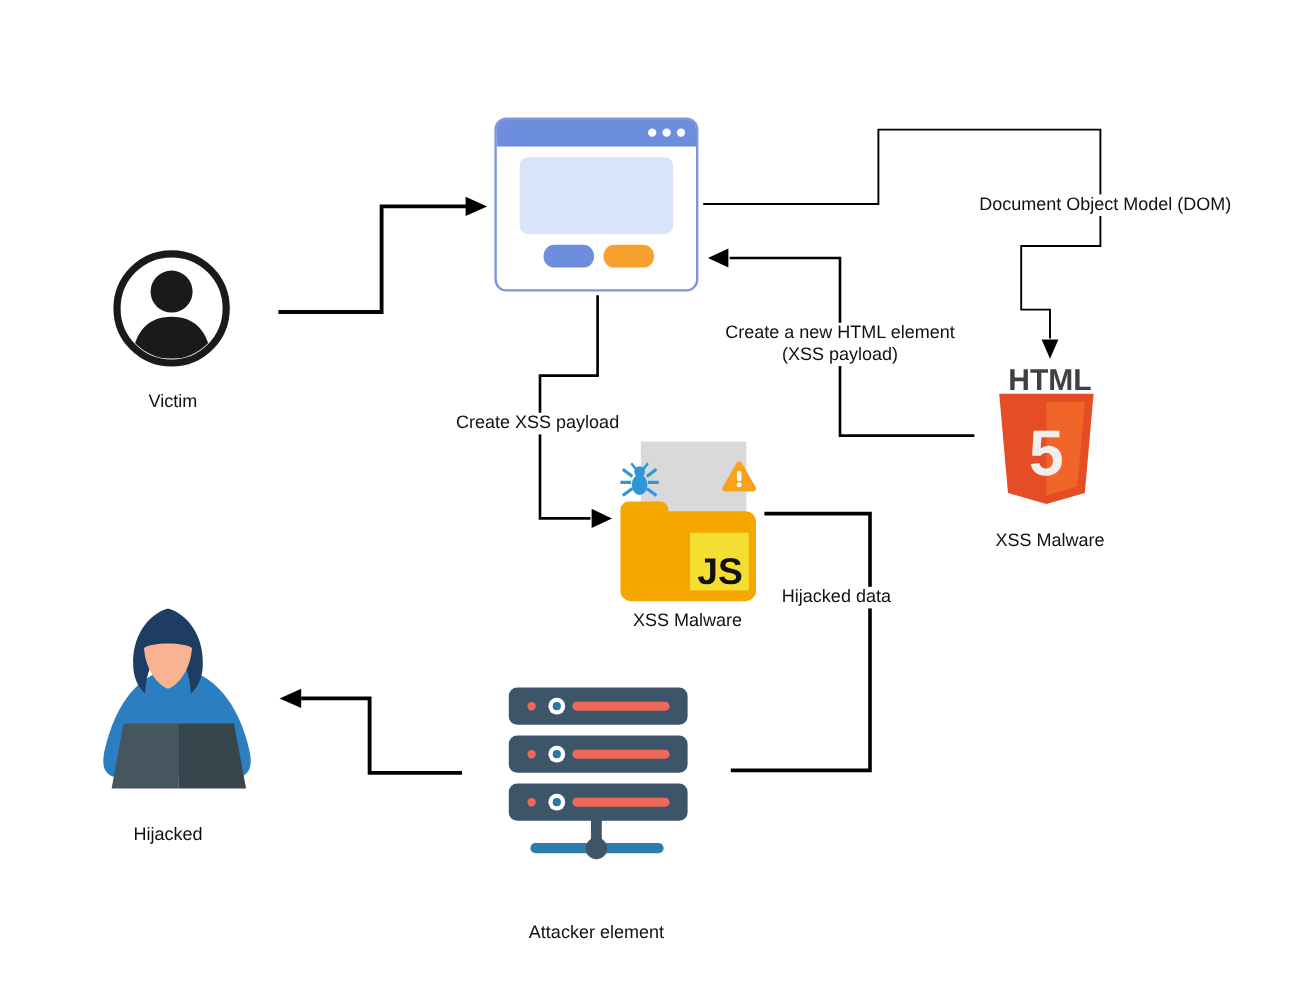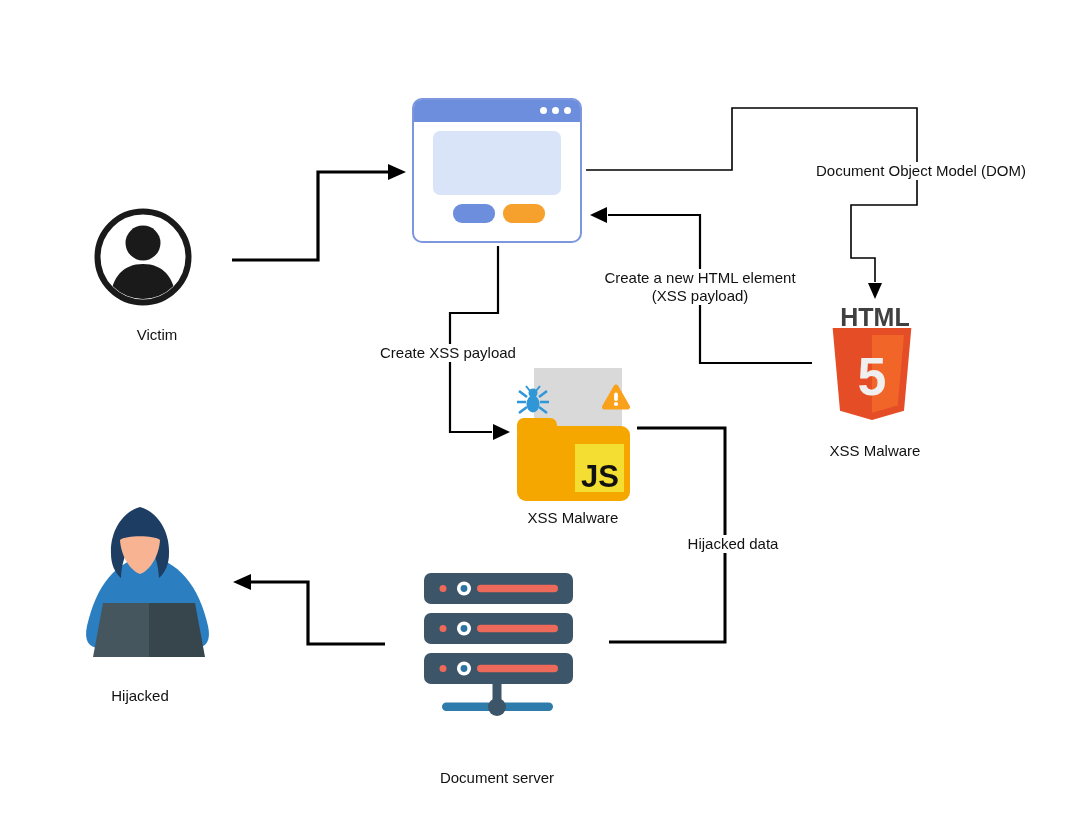--- a/index.html
+++ b/index.html
@@ -55,21 +55,21 @@
         <clipPath id="vclip">
           <circle cx="50" cy="50" r="42"></circle>
         </clipPath>
       </defs>
     <circle cx="50" cy="50" r="45.5" fill="#ffffff" stroke="#1a1a1a" stroke-width="6"></circle>
     <g clip-path="url(#vclip)" fill="#1a1a1a">
       <circle cx="50" cy="36" r="17.5"></circle>
       <path d="M50 57 C30 57 19 70 17 92 L83 92 C81 70 70 57 50 57 Z"></path>
     </g>
   </svg>
-  <div class="lbl" style="left:157px;top:326px;">Victim</div>
+  <div class="lbl" style="left:144px;top:326px;">Victim</div>
 
   <div class="browser">
     <div class="browser-titlebar"></div>
     <div class="browser-dots">
         <i></i>
         <i></i>
         <i></i>
       </div>
     <div class="browser-content"></div>
     <div class="browser-btn btn-blue"></div>
@@ -139,23 +139,23 @@
       <circle cx="44" cy="98.5" r="7" fill="#ffffff"></circle>
       <circle cx="44" cy="98.5" r="3.4" fill="#2d74a2"></circle>
       <rect x="57" y="94.8" width="81" height="7.4" rx="3.7" fill="#ed6a5a"></rect>
     </g>
     <g>
       <rect x="72.5" y="112" width="9" height="25" fill="#3d5568"></rect>
       <rect x="22" y="132.5" width="111" height="8.5" rx="4.2" fill="#2e7cab"></rect>
       <circle cx="77" cy="137" r="9" fill="#3d5568"></circle>
     </g>
   </svg>
-  <div class="lbl" style="left:497px;top:769px;">Document server</div>
+  <div class="lbl" style="left:497px;top:769px;">Attacker element</div>
 
   <div class="lbl edge-lbl" style="left:700px;top:269px;">
     <div>Create a new HTML element</div>
     <div>(XSS payload)</div>
   </div>
   <div class="lbl edge-lbl" style="left:921px;top:162px;">Document Object Model (DOM)</div>
   <div class="lbl edge-lbl" style="left:448px;top:344px;">Create XSS payload</div>
-  <div class="lbl edge-lbl" style="left:733px;top:489px;margin-top:46px;">Hijacked data</div>
+  <div class="lbl edge-lbl" style="left:697px;top:489px;">Hijacked data</div>
 
 </div>
 
 </body></html>

